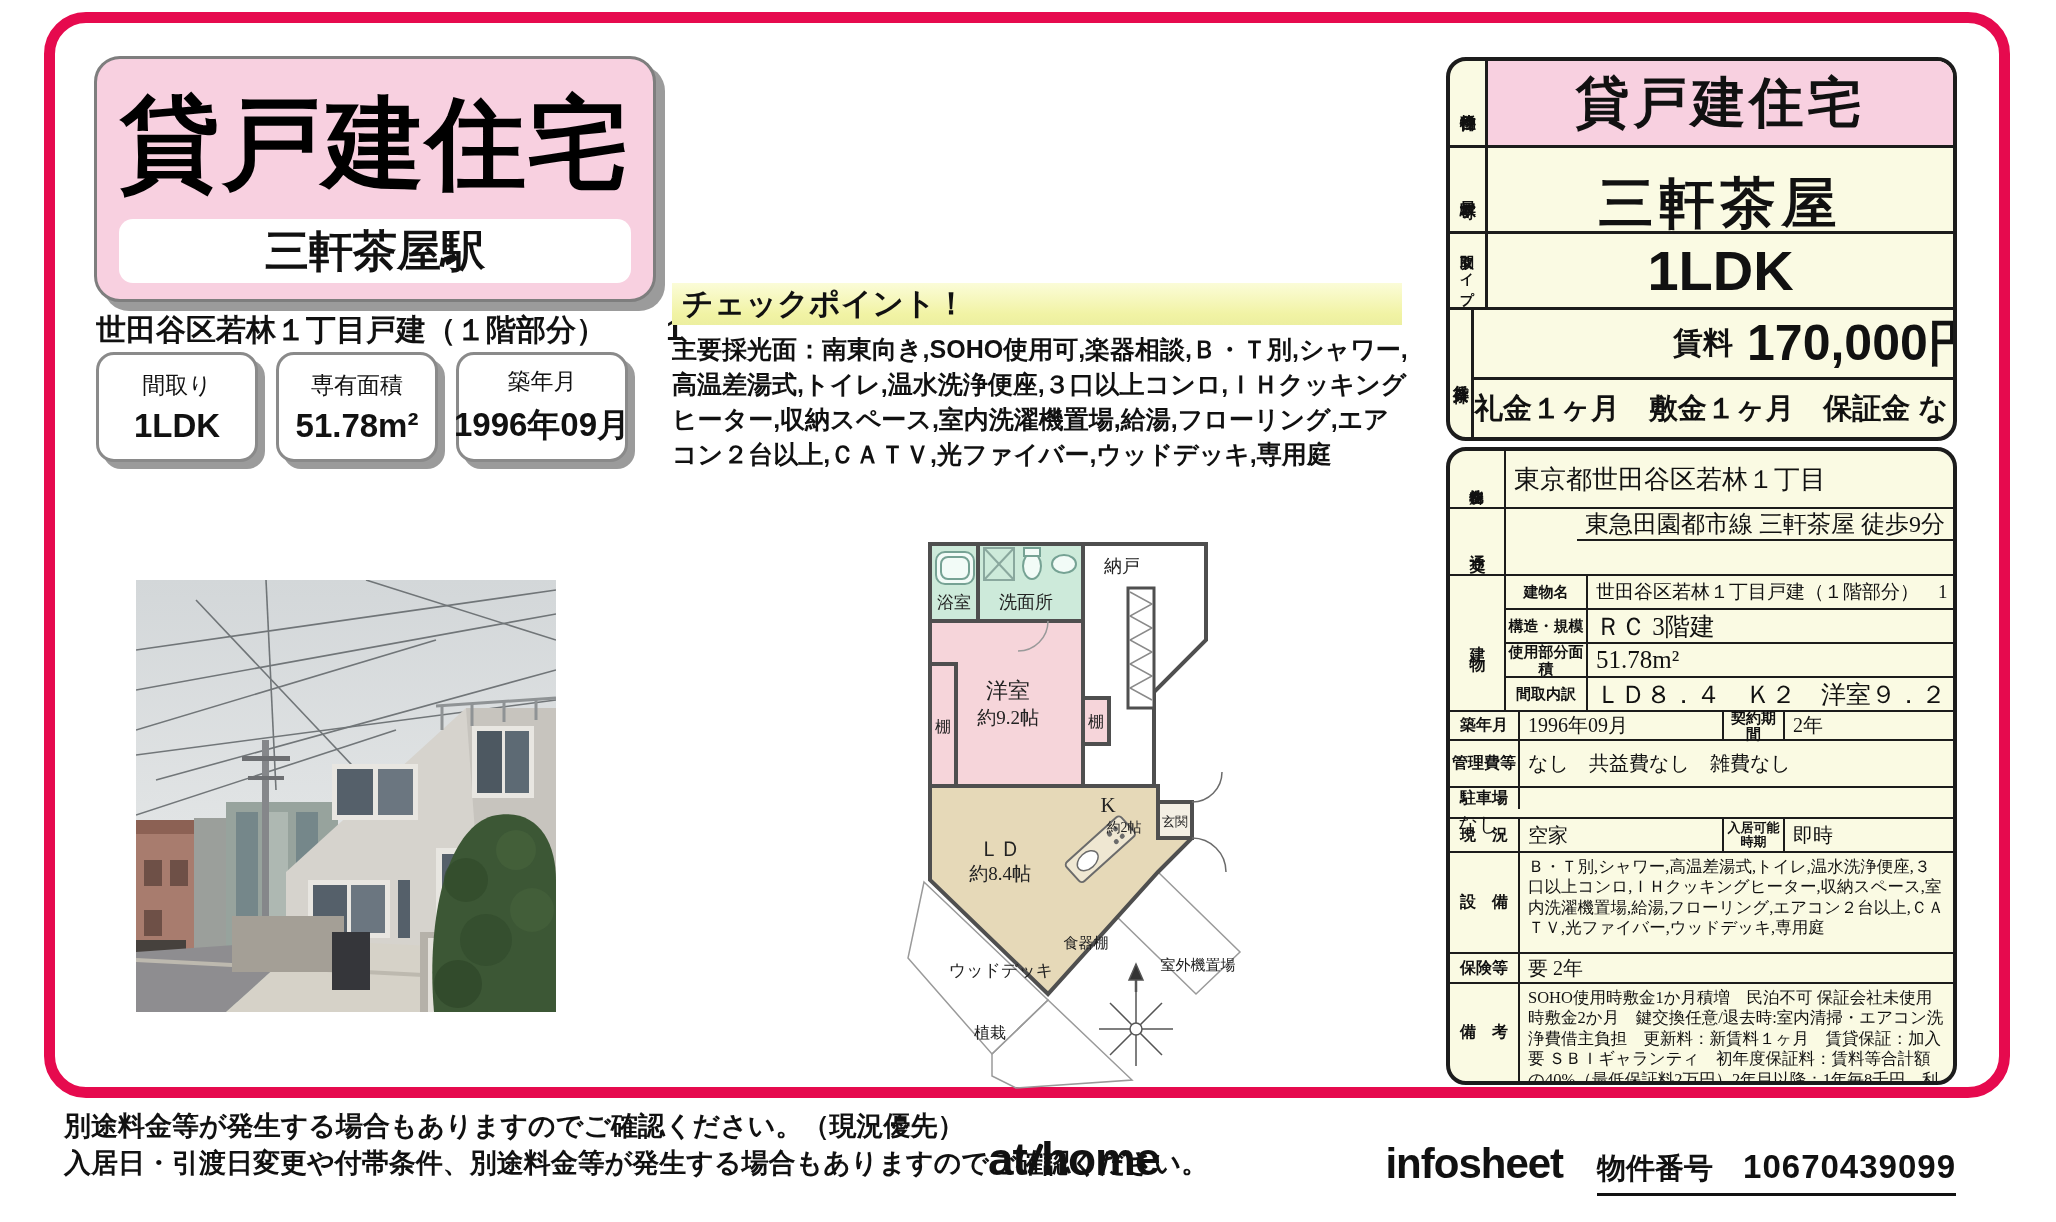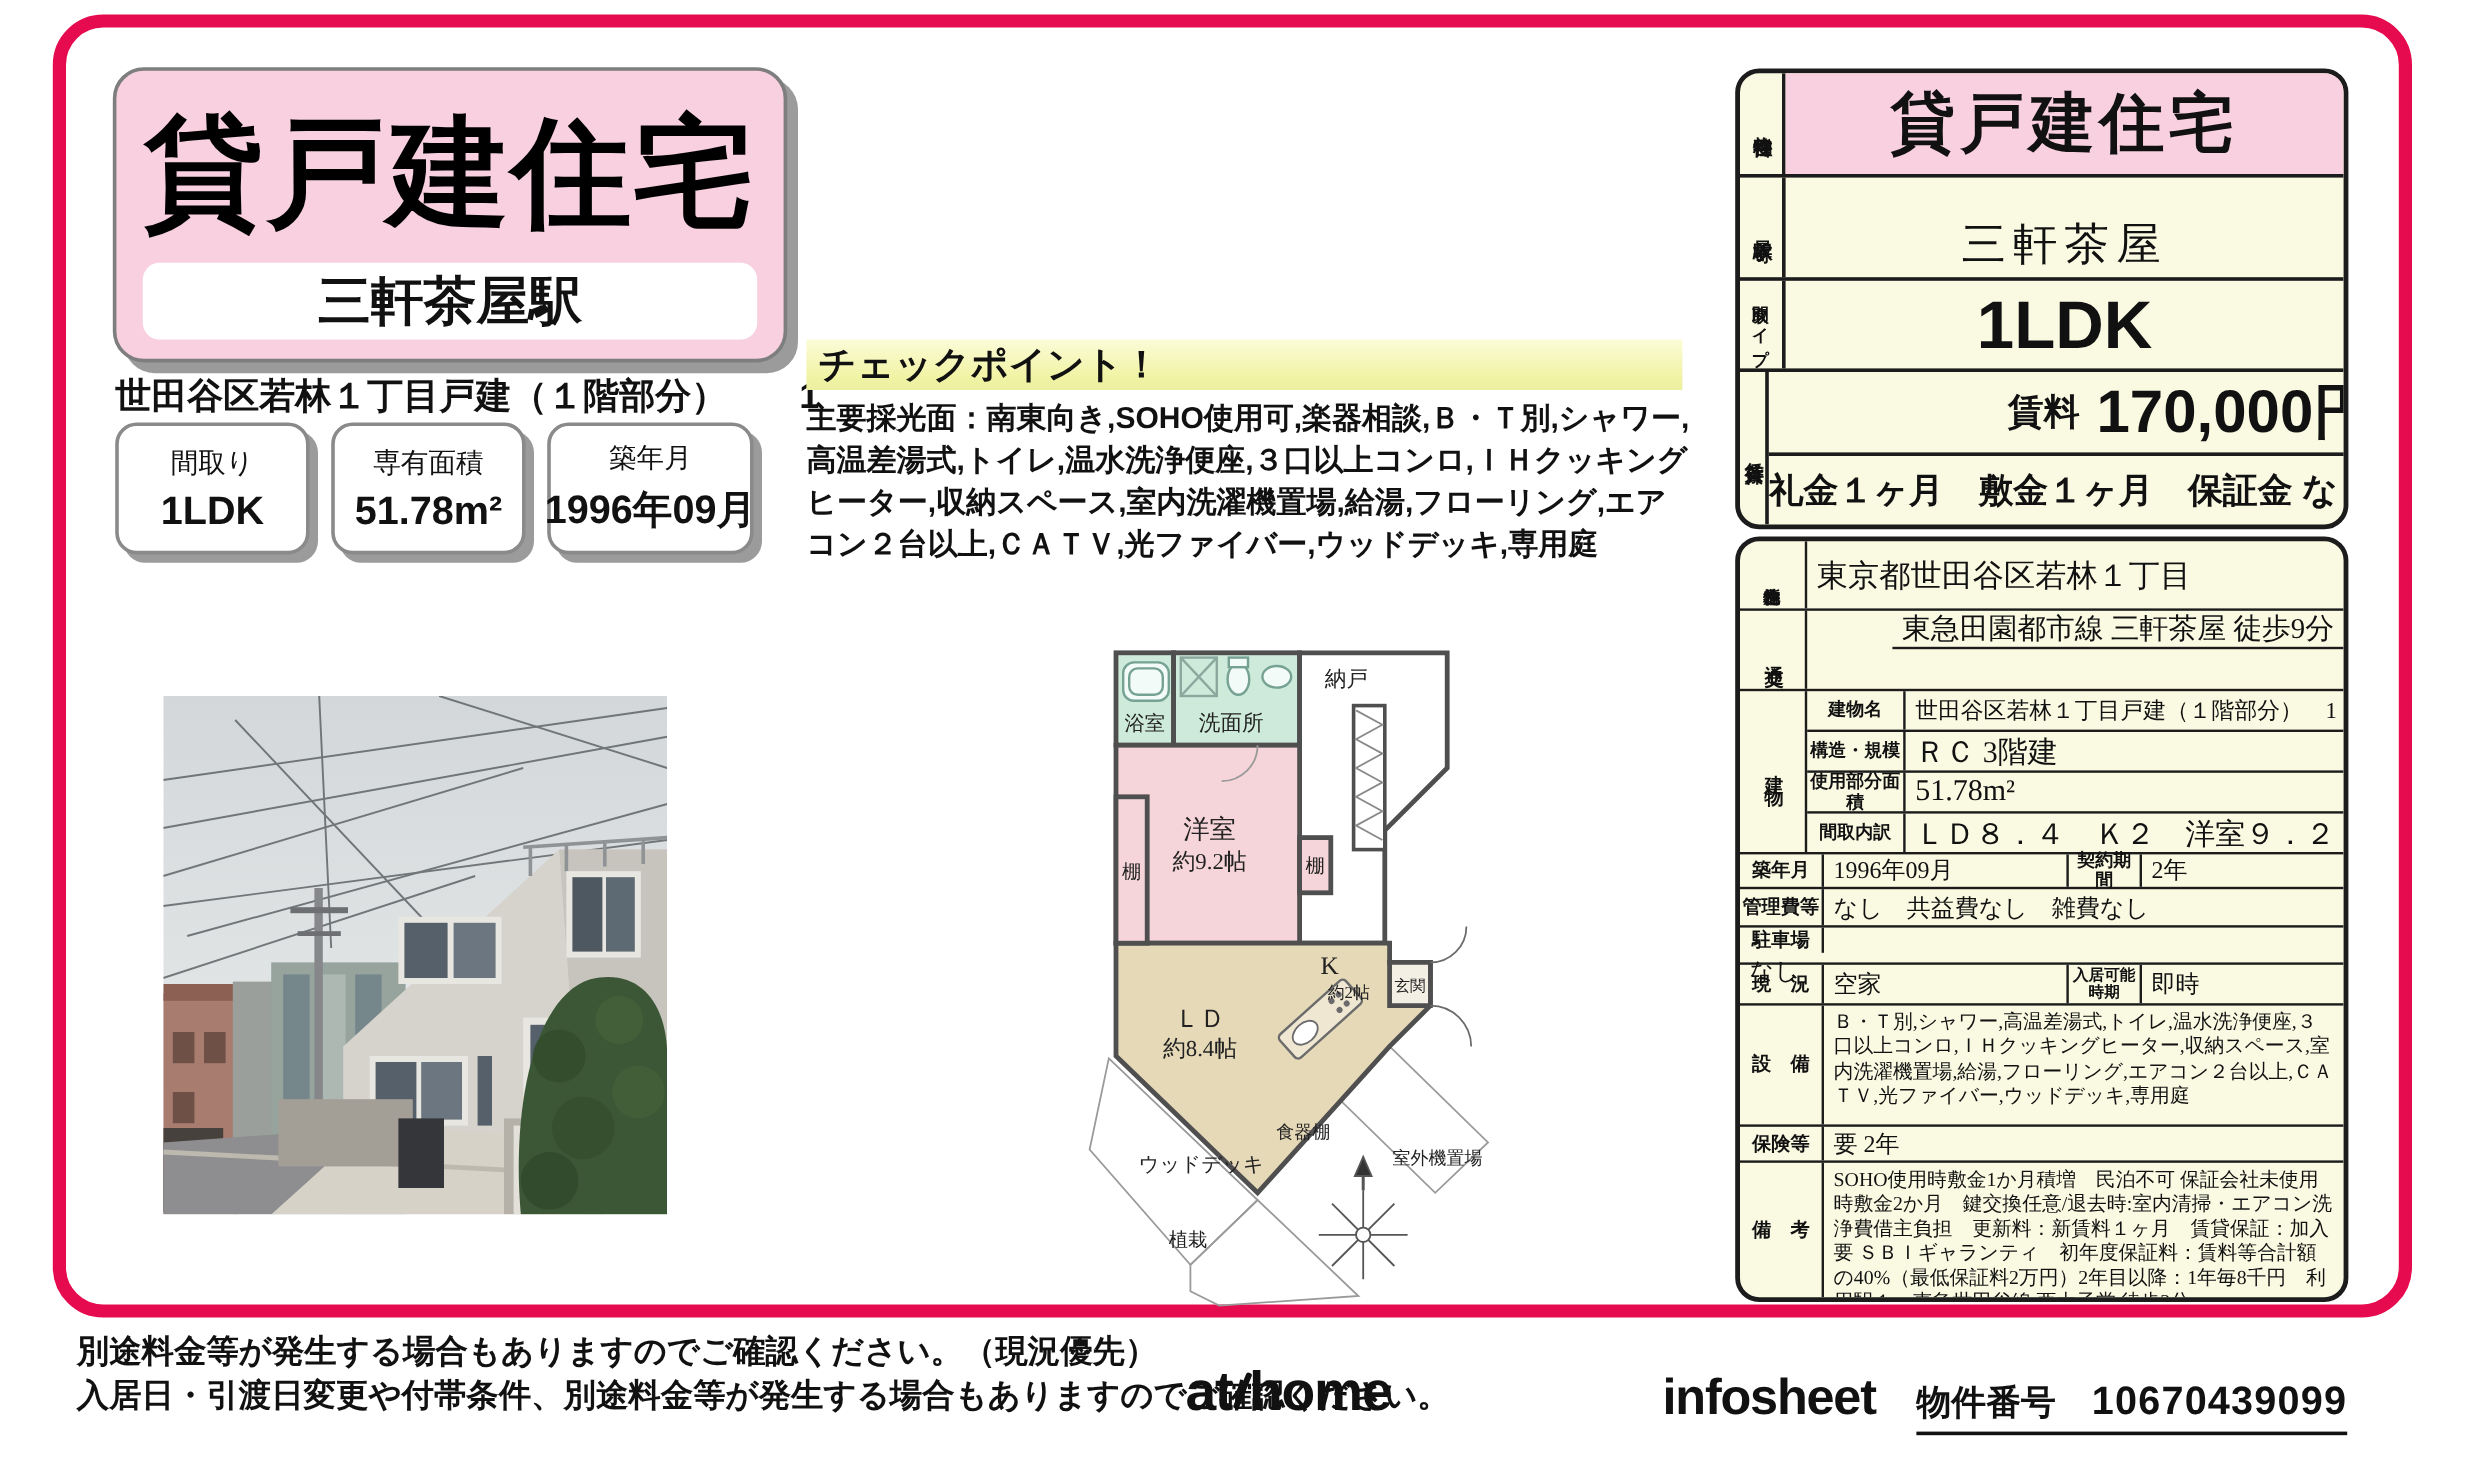--- a/index.html
+++ b/index.html
@@ -54,21 +54,21 @@
     border-radius:20px;background:var(--cream);display:flex;flex-direction:column;overflow:hidden;}
   .t1row{display:flex;border-bottom:3px solid var(--ink);min-height:0;}
   .t1row:last-child{border-bottom:none;flex:1;}
   .vlabel{writing-mode:vertical-rl;text-orientation:upright;}
   .t1h{width:38px;border-right:3px solid var(--ink);display:flex;align-items:center;justify-content:center;
     font-size:16px;font-weight:bold;letter-spacing:1px;}
   .t1v{flex:1;display:flex;align-items:center;justify-content:center;}
   .t1-type{height:87px;}
   .t1-type .t1v{background:var(--pink);font-size:54px;font-weight:bold;letter-spacing:4px;}
   .t1-sta{height:86px;}
-  .t1-sta .t1v{font-size:37px;font-weight:normal;letter-spacing:6px;margin-top:28px;}
+  .t1-sta .t1v{font-size:55px;font-weight:bold;letter-spacing:6px;margin-top:28px;}
   .t1-ldk{height:76px;}
   .t1-ldk .t1v{font-size:56px;font-weight:bold;}
   .t1-terms .t1v{flex-direction:column;align-items:stretch;padding:0;}
   .rent-row{flex:1;border-bottom:3px solid var(--ink);display:flex;align-items:center;justify-content:flex-end;gap:14px;}
   .rent-lab{font-size:30px;font-weight:bold;}
   .rent-val{font-size:50px;font-weight:bold;}
   .fees-row{flex:1;display:flex;align-items:center;justify-content:center;font-size:29px;font-weight:bold;white-space:nowrap;}
 
   .t2{position:absolute;left:1446px;top:447px;width:511px;height:638px;border:4px solid var(--ink);
     border-radius:20px;background:var(--cream);display:flex;flex-direction:column;overflow:hidden;}
@@ -87,21 +87,21 @@
   .acc2{flex:1;}
   .r-bldg{height:136px;}
   .bldg-col{flex:1;display:flex;flex-direction:column;min-width:0;}
   .bldg-sub{display:flex;border-bottom:2px solid var(--ink);flex:1;min-height:0;}
   .bldg-sub:last-child{border-bottom:none;}
   .bldg-lab{width:82px;border-right:2px solid var(--ink);display:flex;align-items:center;justify-content:center;
     font-size:15px;font-weight:bold;text-align:center;line-height:1.15;flex:none;}
   .bldg-val{flex:1;display:flex;align-items:center;padding:0 8px;font-size:19px;white-space:nowrap;}
   .bldg-val.big{font-size:25px;}
   .r-built{height:29px;}
-  .r-mgmt{height:32px;}
+  .r-mgmt{height:47px;}
   .r-park{height:31px;flex-direction:column;}
   .r-status{height:34px;}
   .r-equip{height:101px;}
   .r-ins{height:30px;}
   .r-rem{flex:1;border-bottom:none;}
   .cell20{font-size:20px;}
   .lab2{width:63px;border-left:2px solid var(--ink);border-right:2px solid var(--ink);display:flex;align-items:center;
     justify-content:center;font-size:15px;font-weight:bold;flex:none;text-align:center;line-height:1.05;}
   .lab2.small{font-size:13px;}
   .val2{width:168px;display:flex;align-items:center;padding:0 8px;font-size:20px;flex:none;}

